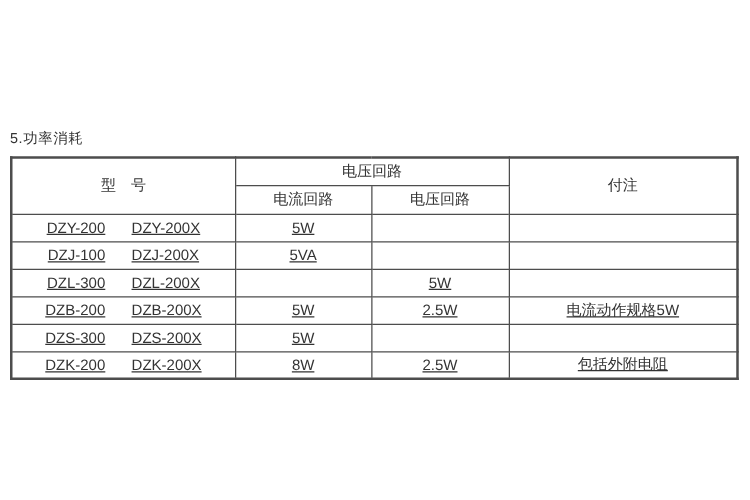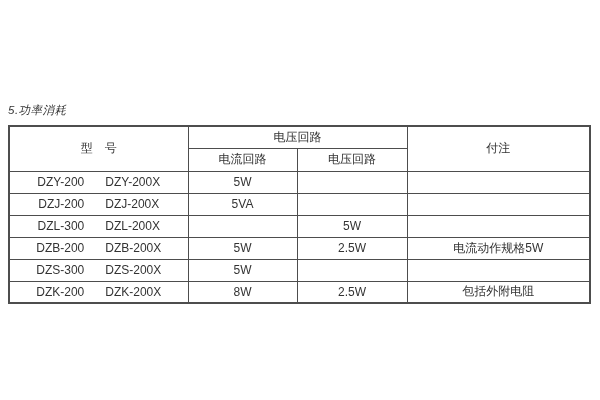--- a/index.html
+++ b/index.html
@@ -15,21 +15,20 @@
     font-family: "Liberation Sans", "DejaVu Sans", sans-serif;
     color: #333333;
   }
   .section-title {
     position: absolute;
     left: 8px;
     top: 103px;
     font-size: 11.5px;
     color: #333333;
     letter-spacing: 0.5px;
-    font-style: italic;
   }
   table.spec-table {
     position: absolute;
     left: 8px;
     top: 125px;
     width: 581px;
     border-collapse: collapse;
     table-layout: fixed;
     border: 2px solid #4d4d4d;
   }
@@ -40,21 +39,21 @@
     font-weight: normal;
     text-align: center;
     vertical-align: middle;
     padding: 0 4px;
     overflow: hidden;
     white-space: nowrap;
     color: #333333;
   }
   tr.hdr-top    { height: 22px; margin-top: 24px; }
   tr.hdr-sub    { height: 23px; }
-  tr.data-row   { height: 22px; }
+  tr.data-row   { height: 22px; text-decoration: underline; }
   .model-cell .m1 { margin-right: 21px; }
   col.c-model   { width: 179px; }
   col.c-volt    { width: 109px; }
   col.c-curr    { width: 110px; }
   col.c-note    { width: 183px; }
 </style>
 </head>
 <body>
 
 <div class="section-title">5.功率消耗</div>
@@ -81,21 +80,21 @@
     <tr class="data-row">
       <td class="model-cell">
         <span class="m1">DZY-200</span><span class="m2">DZY-200X</span>
       </td>
       <td>5W</td>
       <td></td>
       <td></td>
     </tr>
     <tr class="data-row">
       <td class="model-cell">
-        <span class="m1">DZJ-200</span><span class="m2">DZJ-200X</span>
+        <span class="m1">DZJ-100</span><span class="m2">DZJ-200X</span>
       </td>
       <td>5VA</td>
       <td></td>
       <td></td>
     </tr>
     <tr class="data-row">
       <td class="model-cell">
         <span class="m1">DZL-300</span><span class="m2">DZL-200X</span>
       </td>
       <td></td>

